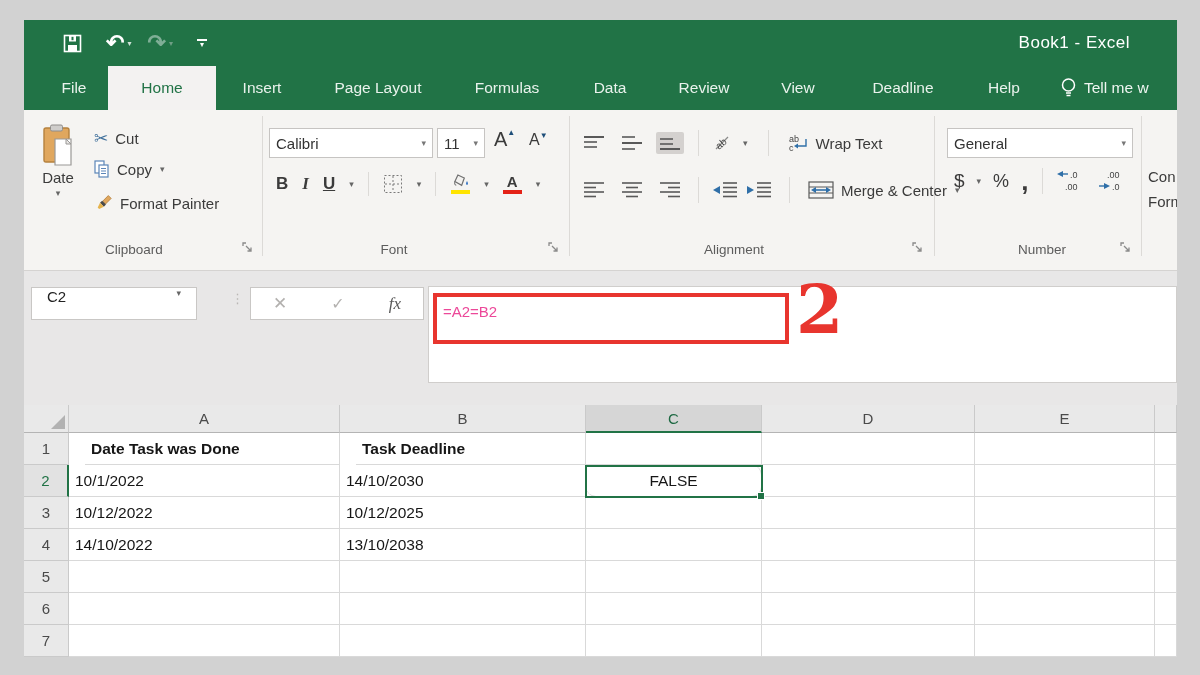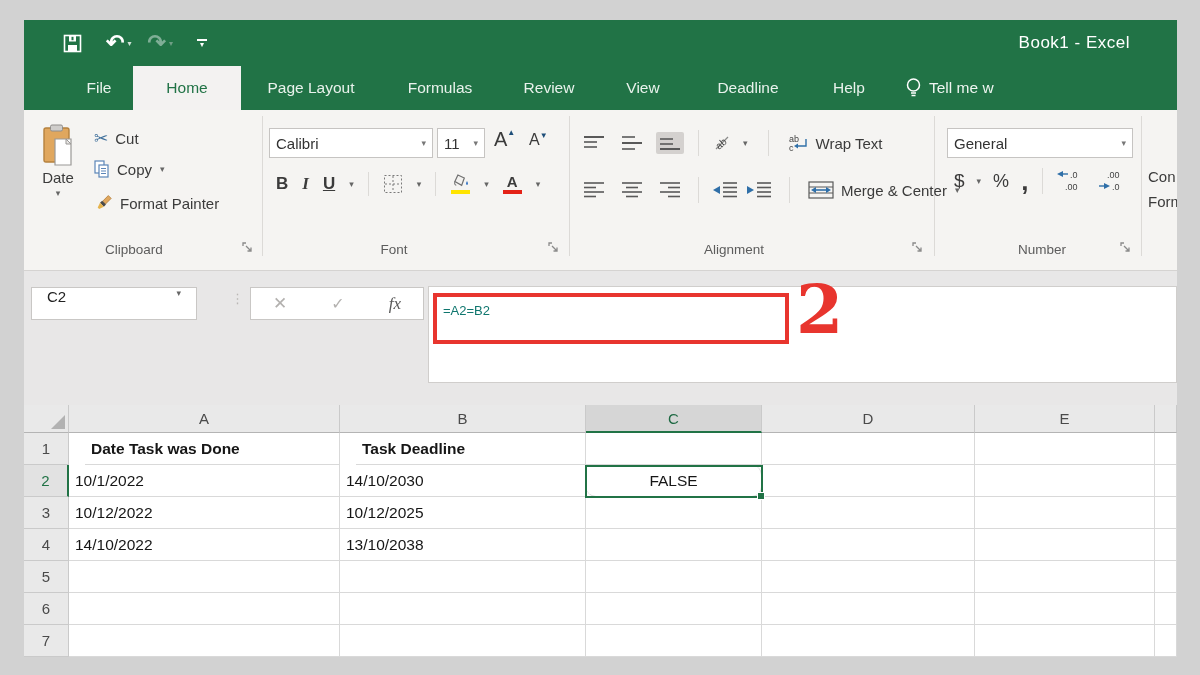--- a/index.html
+++ b/index.html
@@ -12,21 +12,21 @@
   .qat-btn{display:flex;align-items:center;justify-content:center;}
   .undo-glyph{font-size:22px;font-weight:bold;color:#fff;line-height:1;}
   .redo-glyph{font-size:22px;font-weight:bold;color:#7fae96;line-height:1;}
   .qat-caret{font-size:8px;color:#cfe3d8;margin-left:3px;}
   .qat-caret.dim{color:#6f9e85;}
   .customize-icon{display:flex;flex-direction:column;align-items:center;color:#fff;}
   .customize-icon .bar{width:10px;height:2px;background:#fff;margin-bottom:1px;}
   .customize-icon .car{font-size:8px;line-height:6px;color:#fff;}
   #win-title{position:absolute;right:47px;top:0;height:46px;display:flex;align-items:center;color:#ffffff;font-size:17px;letter-spacing:.5px;}
   
-  #tabrow{position:absolute;left:0;top:46px;width:100%;height:44px;background:#217346;display:flex;align-items:stretch;padding-left:41px;box-sizing:border-box;}
+  #tabrow{position:absolute;left:0;top:46px;width:100%;height:44px;background:#217346;display:flex;align-items:stretch;padding-left:16px;box-sizing:border-box;}
   .tab{display:flex;align-items:center;justify-content:center;color:#e9f2ec;font-size:15.5px;cursor:default;white-space:nowrap;}
   .tab.active{background:#f3f2f1;color:#217346;}
   .tellme{display:flex;align-items:center;color:#eef5f0;font-size:15.5px;padding-left:16px;white-space:nowrap;}
   .bulb{margin-right:7px;display:flex;}
   
   #ribbon{position:absolute;left:0;top:90px;width:100%;height:160px;background:#f5f4f2;color:#3b3b3b;font-size:15px;}
   .gsep{position:absolute;top:6px;width:1px;height:140px;background:#dcdad7;}
   .grp-label{position:absolute;top:132px;font-size:13.5px;color:#5c5c5c;text-align:center;}
   .launcher{position:absolute;top:132px;width:12px;height:12px;}
   .rbtn-txt{color:#3b3b3b;}
@@ -43,21 +43,21 @@
   #fband{position:absolute;left:0;top:250px;width:100%;height:135px;background:#e8e7e7;border-top:1px solid #d5d3d1;}
   .whitebox{position:absolute;background:#fff;border:1px solid #c9c7c5;box-sizing:border-box;}
   #namebox{left:7px;top:16px;width:166px;height:33px;display:flex;align-items:flex-start;padding:0 15px;font-size:15px;color:#222;}
   #fxbox{left:226px;top:16px;width:174px;height:33px;display:flex;align-items:center;justify-content:space-around;}
   #formulabox{left:404px;top:15px;width:749px;height:97px;border:1px solid #d0cecc;}
   #fb-dots{position:absolute;left:207px;top:20px;color:#b9b7b5;font-size:13px;letter-spacing:1px;}
   .fx-x{color:#b3b1af;font-size:17px;}
   .fx-ok{color:#b3b1af;font-size:16px;}
   .fx-fx{color:#5a5a5a;font-size:17px;font-style:italic;font-family:"Liberation Serif",serif;}
   #red-rect{position:absolute;left:4px;top:6px;width:356px;height:51px;border:4px solid #e8352e;box-sizing:border-box;}
-  #formula-text{position:absolute;left:14px;top:16px;font-size:13px;color:#0f766e;}
+  #formula-text{position:absolute;left:14px;top:16px;font-size:15px;color:#ec4899;}
   #red-2{position:absolute;left:772px;top:255px;font-family:"DejaVu Serif","Liberation Serif",serif;font-weight:bold;font-size:68px;line-height:1;color:#e8352e;}
   
   #grid{position:absolute;left:0;top:385px;width:1153px;display:grid;grid-template-columns:45px 271px 246px 176px 213px 180px 22px;grid-template-rows:28px repeat(7,32px);background:#fff;}
   .ch{background:#e9e9e9;border-right:1px solid #cacaca;border-bottom:1px solid #b4b4b4;display:flex;align-items:center;justify-content:center;font-size:15px;color:#4a4a4a;box-sizing:border-box;}
   .ch.corner{justify-content:flex-end;align-items:flex-end;padding:3px;}
   .ch.active{background:#d6d6d6;border-bottom:2px solid #217346;color:#1f6a44;}
   .rh{background:#e9e9e9;border-right:1px solid #cacaca;border-bottom:1px solid #cacaca;display:flex;align-items:center;justify-content:center;font-size:15px;color:#4a4a4a;box-sizing:border-box;}
   .rh.active{background:#e2e2e2;color:#217346;border-right:2px solid #217346;}
   .cell{background:#fff;border-right:1px solid #d9d9d9;border-bottom:1px solid #d9d9d9;display:flex;align-items:center;padding:0 6px;font-size:15.5px;color:#161616;box-sizing:border-box;white-space:nowrap;overflow:hidden;}
   .cell.b{font-weight:bold;margin-left:16px;}
@@ -96,22 +96,24 @@
             <span class="car">▾</span>
           </span>
       </span>
     </div>
     <div id="win-title">Book1  -  Excel</div>
   </div>
 
   <div id="tabrow">
     <div class="tab" style="width:68px;">File</div>
     <div class="tab active" style="width:108px;">Home</div>
+    <div class="tab" style="width:92px;">Insert</div>
     <div class="tab" style="width:140px;">Page Layout</div>
     <div class="tab" style="width:118px;">Formulas</div>
+    <div class="tab" style="width:88px;">Data</div>
     <div class="tab" style="width:100px;">Review</div>
     <div class="tab" style="width:88px;">View</div>
     <div class="tab" style="width:122px;">Deadline</div>
     <div class="tab" style="width:80px;">Help</div>
     <div class="tellme">
       <span class="bulb">
         <svg width="17" height="22" viewBox="0 0 17 22">
             <circle cx="8.5" cy="8" r="6" fill="none" stroke="#ffffff" stroke-width="1.5"></circle>
             <line x1="6" y1="16" x2="11" y2="16" stroke="#ffffff" stroke-width="1.5"></line>
             <line x1="6.5" y1="18.5" x2="10.5" y2="18.5" stroke="#ffffff" stroke-width="1.5"></line>

